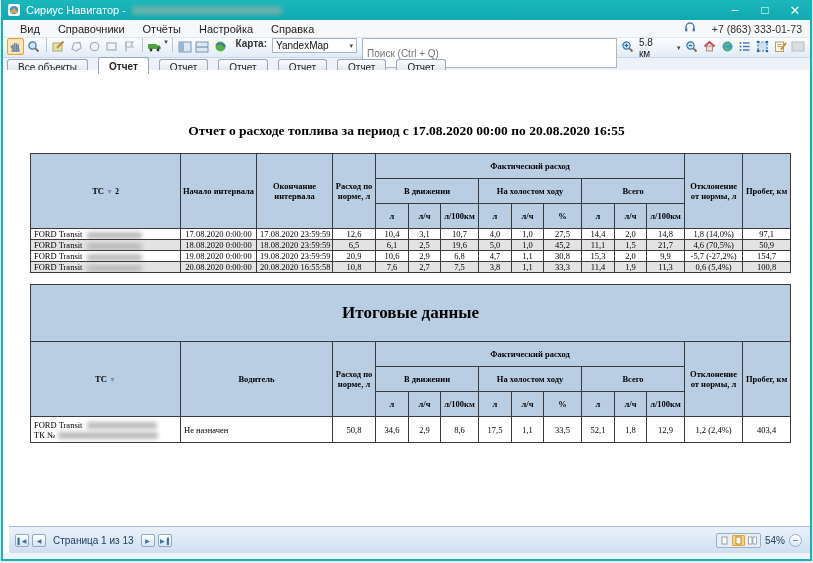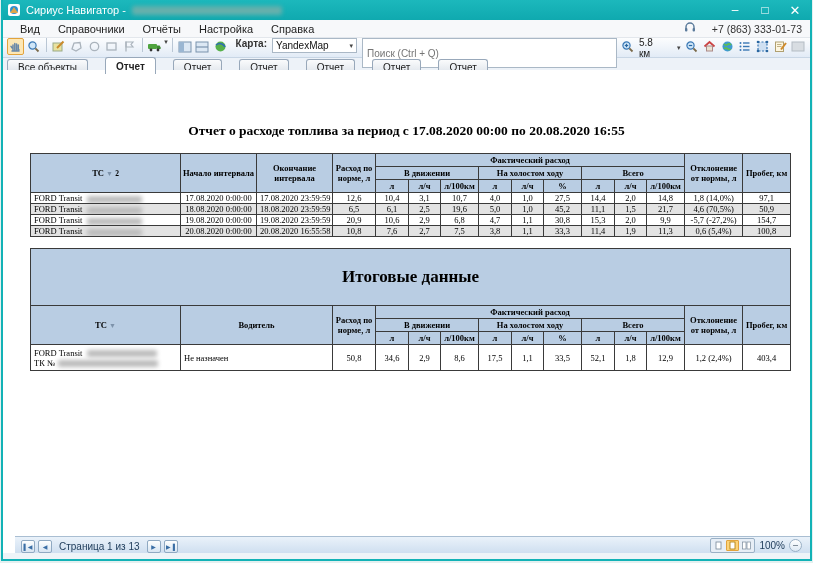--- a/index.html
+++ b/index.html
@@ -51,21 +51,21 @@
   .caret { font-size:7px; color:#444; }
   .search {
     width:290px; height:30px; border:1px solid #aab8c6; background:#fff;
     font-size:10px; padding:0 4px; color:#888; font-family:"Liberation Sans",sans-serif;
   }
   .scale-ctl { display:flex; align-items:center; gap:16px; font-size:10px; color:#222; margin:0 2px; }
   .spacer { flex:1; }
   
   .tabbar {
     height:17px; background:#edf2f8; border-bottom:1px solid #9db4cc;
-    display:flex; align-items:flex-end; padding-left:4px; gap:17px;
+    display:flex; align-items:flex-end; padding-left:4px; gap:10px;
   }
   .tab {
     height:15px; padding:0 10px; font-size:10px; color:#222;
     background:linear-gradient(#fafbfc,#dde3ea); border:1px solid #98a8ba; border-bottom:none;
     border-radius:3px 3px 0 0; display:flex; align-items:center;
   }
   .tab.active { background:#fff; font-weight:bold; height:17px; position:relative; z-index:2; }
   
   .rtoolbar {
     height:15px; background:linear-gradient(#f6fafd,#dde9f4);
@@ -85,36 +85,36 @@
   }
   table.rep {
     border-collapse:collapse; margin-left:27px; table-layout:fixed; width:760px;
     font-size:8.5px; color:#000;
   }
   table.rep.t1 { margin-top:14px; }
   table.rep.t2 { margin-top:11px; }
   table.rep th, table.rep td { border:1px solid #3a3a3a; overflow:hidden; white-space:nowrap; }
   table.rep th {
     background:#b9cde3; font-weight:bold; text-align:center;
-    font-size:8.5px; padding:1px 1px;
+    font-size:8.5px; padding:7px 1px;
   }
   table.rep .bigtitle th { font-size:17px; padding:18px 0; }
   table.rep td { padding:0 3px; text-align:center; height:11px; font-size:8.5px; }
   table.rep td.tc { text-align:left; }
   table.rep tr.alt td { background:#e3e3e3; }
   .sortmark { color:#7d92aa; font-size:7px; vertical-align:middle; }
   .sortnum { font-size:7.5px; font-weight:bold; }
   .redact.plate { width:55px; height:7px; background:#bbb; margin-left:5px; }
   .redact.plate2 { width:70px; height:7px; background:#bbb; margin-left:5px; }
   .redact.tknum { width:100px; height:7px; background:#bbb; margin-left:3px; }
   
   .statusbar {
-    position:absolute; left:12px; right:0; bottom:6px; height:17px;
+    position:absolute; left:6px; right:0; bottom:6px; height:27px;
     background:linear-gradient(#eaf2fa,#cfdff0); border-top:1px solid #a9bed2;
-    display:flex; align-items:flex-end; font-size:10px; color:#23405e; padding:0 6px;
+    display:flex; align-items:center; font-size:10px; color:#23405e; padding:0 6px;
   }
   .pager { display:flex; align-items:center; gap:3px; }
   .pgbtn {
     width:14px; height:13px; border:1px solid #8fa9c2; border-radius:2px;
     background:linear-gradient(#fdfefe,#d7e5f2); display:flex; align-items:center; justify-content:center;
     font-size:6px; color:#3a6ea5;
   }
   .zoomctl { position:absolute; right:8px; display:flex; align-items:center; gap:4px; }
   .zbtns { display:flex; gap:1px; border:1px solid #9ab0c5; border-radius:2px; padding:1px; background:#e7eef6; }
   .zb { width:13px; height:11px; display:flex; align-items:center; justify-content:center; border-radius:1px; }
@@ -571,19 +571,19 @@
               <rect x="1" y="1" width="5" height="7" fill="#fff" stroke="#a70" stroke-width="0.8"></rect>
             </svg>
         </span>
         <span class="zb">
           <svg width="9" height="9" viewBox="0 0 9 9">
               <rect x="0.5" y="1" width="3.5" height="7" fill="#fff" stroke="#789" stroke-width="0.7"></rect>
               <rect x="5" y="1" width="3.5" height="7" fill="#fff" stroke="#789" stroke-width="0.7"></rect>
             </svg>
         </span>
       </span>
-      <span>100%</span>
+      <span>54%</span>
       <span class="zminus">–</span>
     </span>
   </div>
 
   <div class="bottom-strip"></div>
 </div>
 
 </body></html>

